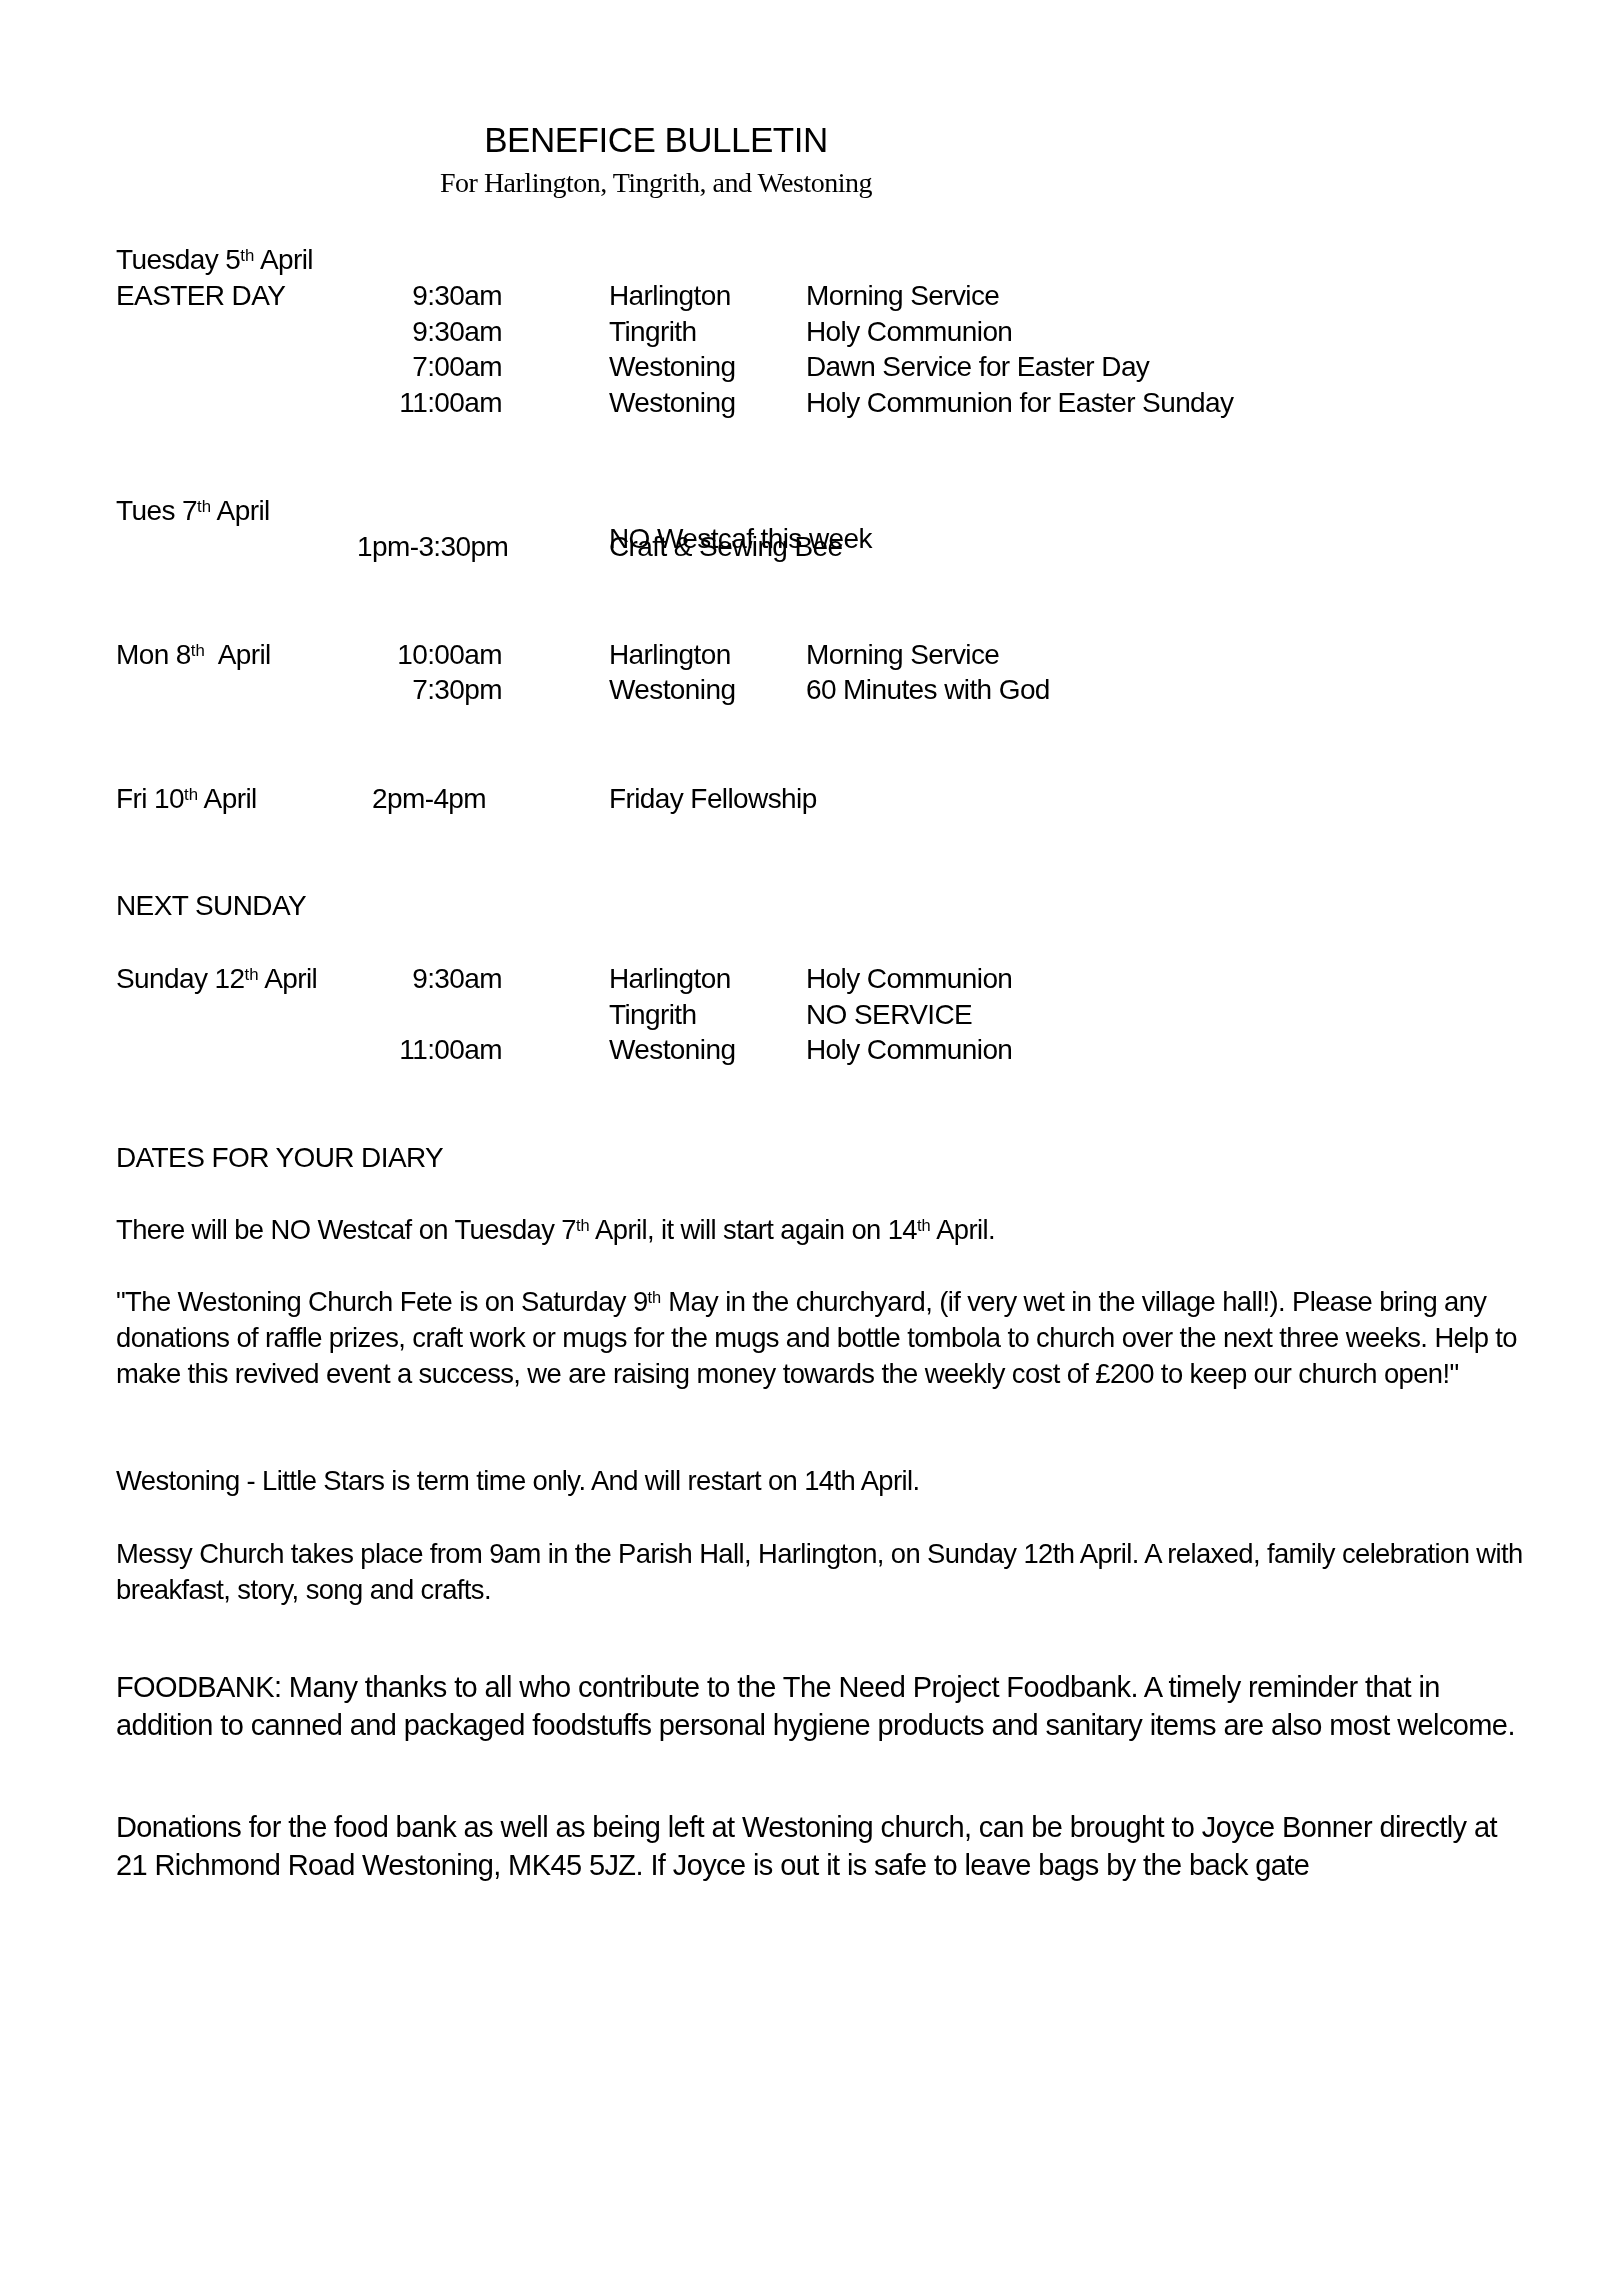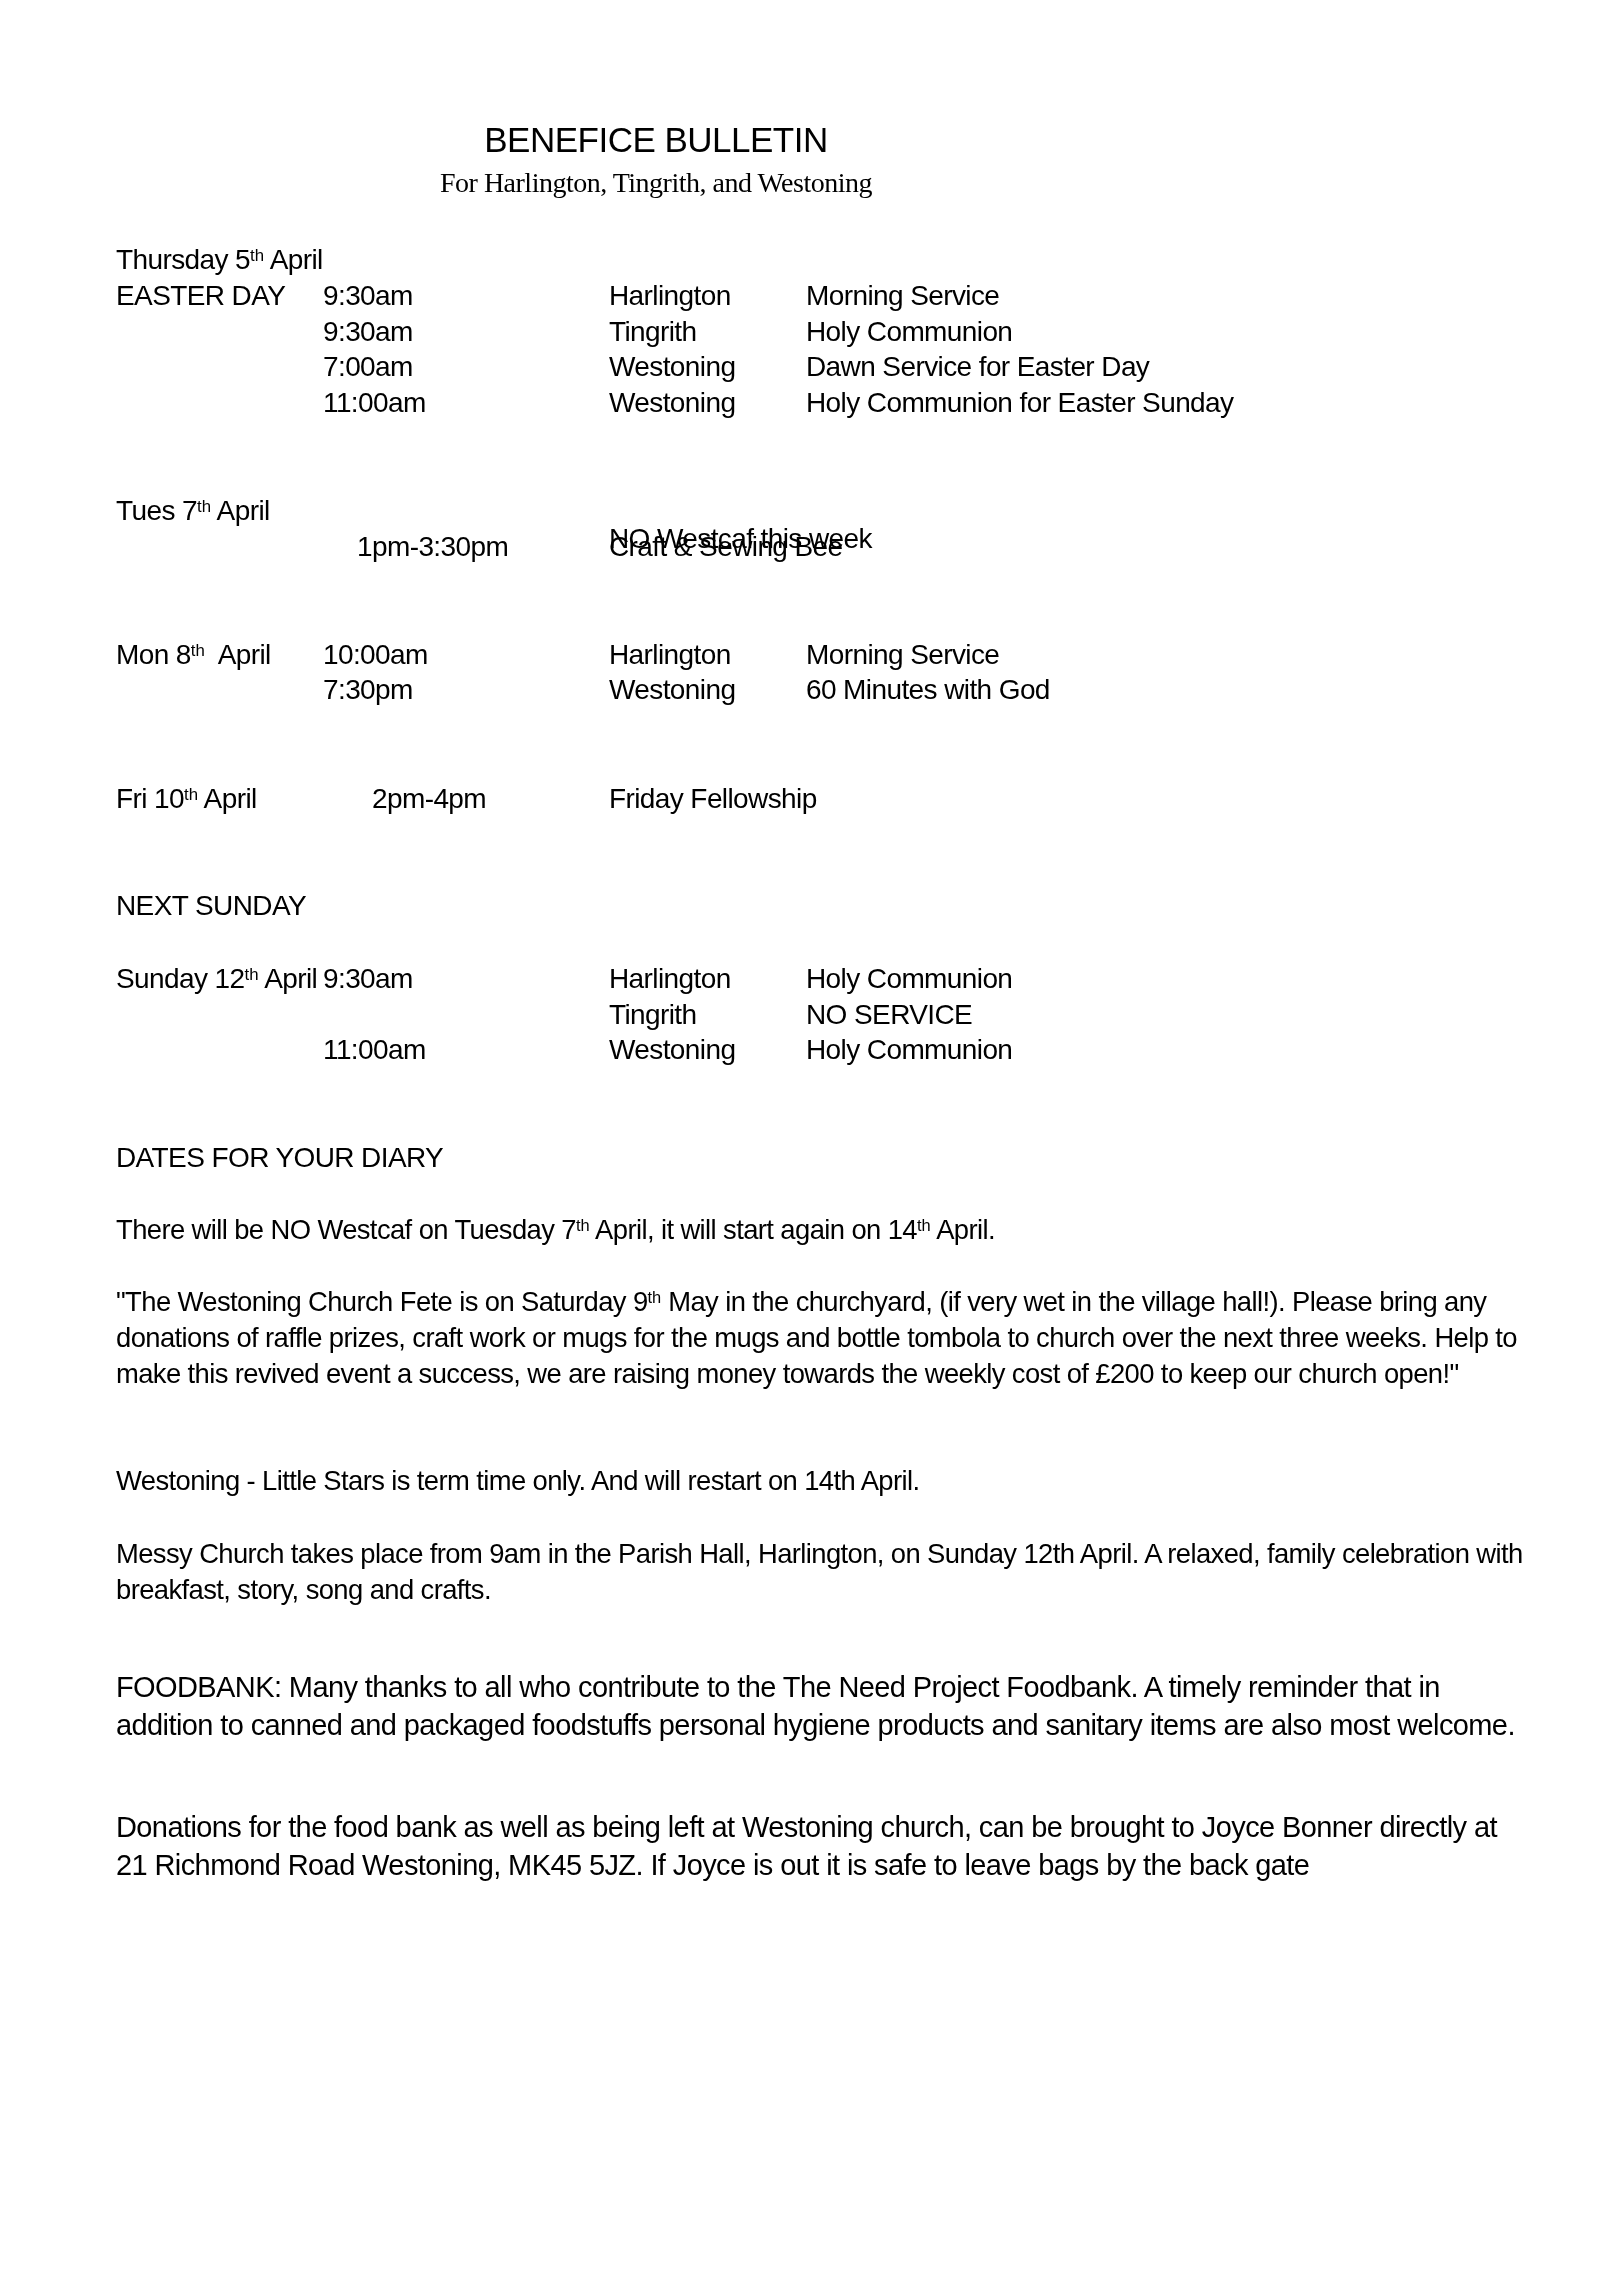--- a/index.html
+++ b/index.html
@@ -3,35 +3,35 @@
 <meta charset="utf-8">
 <style>
   html, body { margin: 0; padding: 0; background: #ffffff; }
   body { width: 1621px; height: 2293px; position: relative; overflow: hidden;
          font-family: "Liberation Sans", sans-serif; color: #000; }
   .t { position: absolute; white-space: nowrap; font-size: 28px; line-height: 35px; letter-spacing: -0.6px; }
   .title { position: absolute; left: 0; width: 1312px; text-align: center; }
   #doc-title { top: 120px; font-size: 35px; letter-spacing: -0.5px; }
   #doc-subtitle { top: 167px; font-size: 28px; letter-spacing: -0.5px; font-family: Liberation Serif, serif; }
   .c-day { left: 116px; }
-  .c-time { left: 323px; width: 179px; }
+  .c-time { left: 323px; width: 179px; text-align: right; }
   .c-time-l { left: 357px; }
   .c-loc { left: 609px; }
   .c-evt { left: 806px; }
   sup { font-size: 60%; vertical-align: 7.8px; line-height: 0; letter-spacing: 0; }
   .para { position: absolute; left: 116px; width: 1411px; font-size: 27.4px; line-height: 36px; letter-spacing: -0.6px; }
   .para.big { font-size: 29px; line-height: 38px; }
 </style>
 </head>
 <body>
 
 <div id="doc-title" class="title">BENEFICE BULLETIN</div>
 <div id="doc-subtitle" class="title">For Harlington, Tingrith, and Westoning</div>
 
-<div class="t c-day" style="top:242px"><span>Thursday 5</span><sup>th</sup><span> April</span></div>
+<div class="t c-day" style="top:242px"><span>Tuesday 5</span><sup>th</sup><span> April</span></div>
 <div class="t c-day" style="top:278px">EASTER DAY</div>
 
 <div class="t c-time" style="top:278px">9:30am</div>
 <div class="t c-loc" style="top:278px">Harlington</div>
 <div class="t c-evt" style="top:278px">Morning Service</div>
 
 <div class="t c-time" style="top:314px">9:30am</div>
 <div class="t c-loc" style="top:314px">Tingrith</div>
 <div class="t c-evt" style="top:314px">Holy Communion</div>
 

